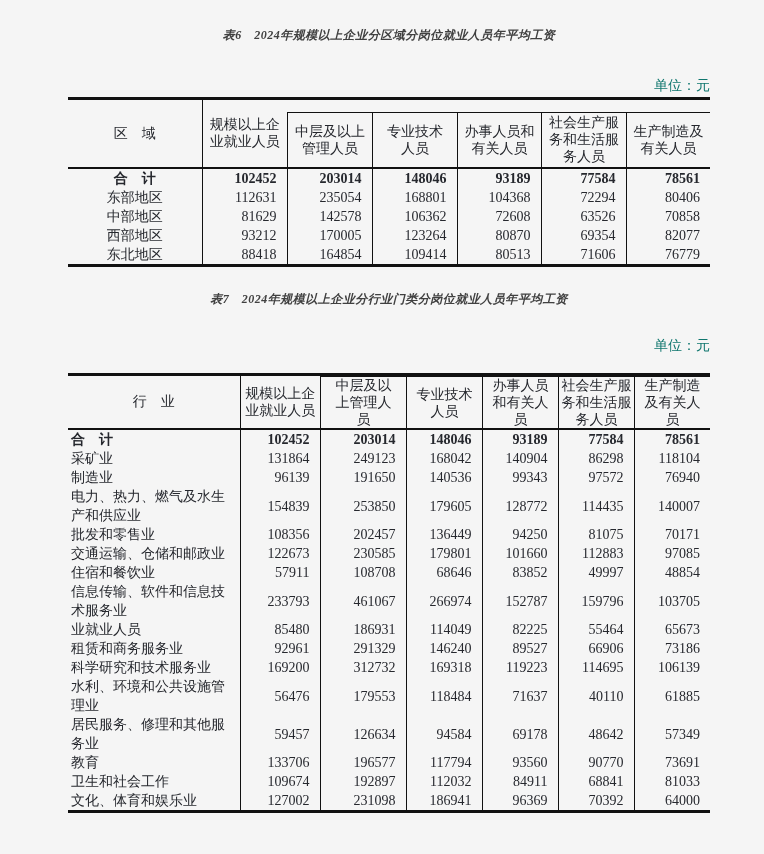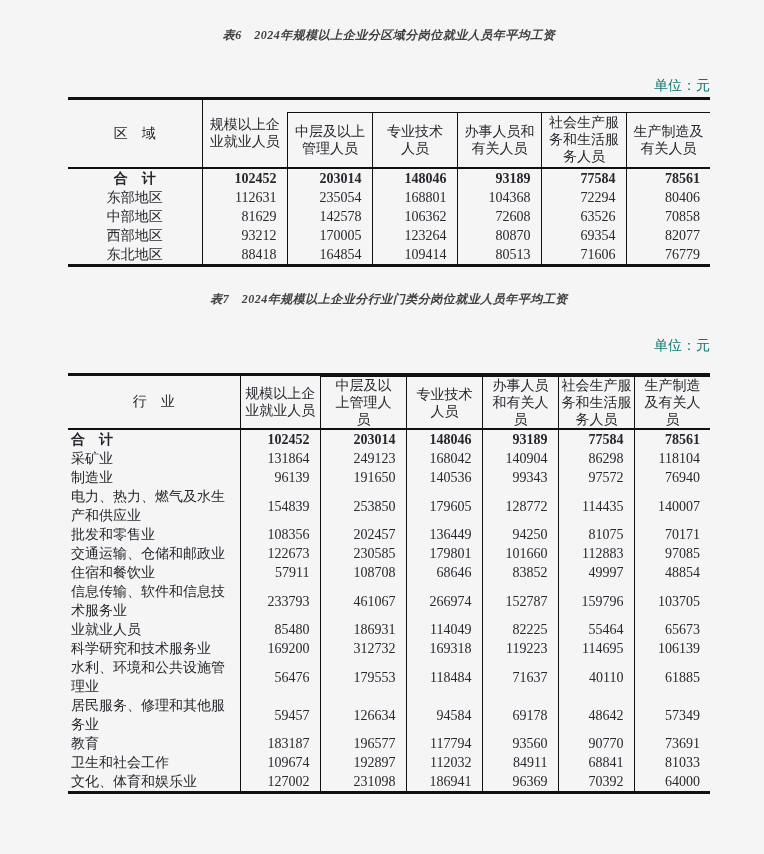--- a/index.html
+++ b/index.html
@@ -251,20 +251,29 @@
         <tr>
           <td class="lab">业就业人员</td>
           <td class="num">85480</td>
           <td class="num">186931</td>
           <td class="num">114049</td>
           <td class="num">82225</td>
           <td class="num">55464</td>
           <td class="num">65673</td>
         </tr>
         <tr>
+          <td class="lab">租赁和商务服务业</td>
+          <td class="num">92961</td>
+          <td class="num">291329</td>
+          <td class="num">146240</td>
+          <td class="num">89527</td>
+          <td class="num">66906</td>
+          <td class="num">73186</td>
+        </tr>
+        <tr>
           <td class="lab">科学研究和技术服务业</td>
           <td class="num">169200</td>
           <td class="num">312732</td>
           <td class="num">169318</td>
           <td class="num">119223</td>
           <td class="num">114695</td>
           <td class="num">106139</td>
         </tr>
         <tr>
           <td class="lab">水利、环境和公共设施管
@@ -281,21 +290,21 @@
 务业</td>
           <td class="num">59457</td>
           <td class="num">126634</td>
           <td class="num">94584</td>
           <td class="num">69178</td>
           <td class="num">48642</td>
           <td class="num">57349</td>
         </tr>
         <tr>
           <td class="lab">教育</td>
-          <td class="num">183187</td>
+          <td class="num">133706</td>
           <td class="num">196577</td>
           <td class="num">117794</td>
           <td class="num">93560</td>
           <td class="num">90770</td>
           <td class="num">73691</td>
         </tr>
         <tr>
           <td class="lab">卫生和社会工作</td>
           <td class="num">109674</td>
           <td class="num">192897</td>

